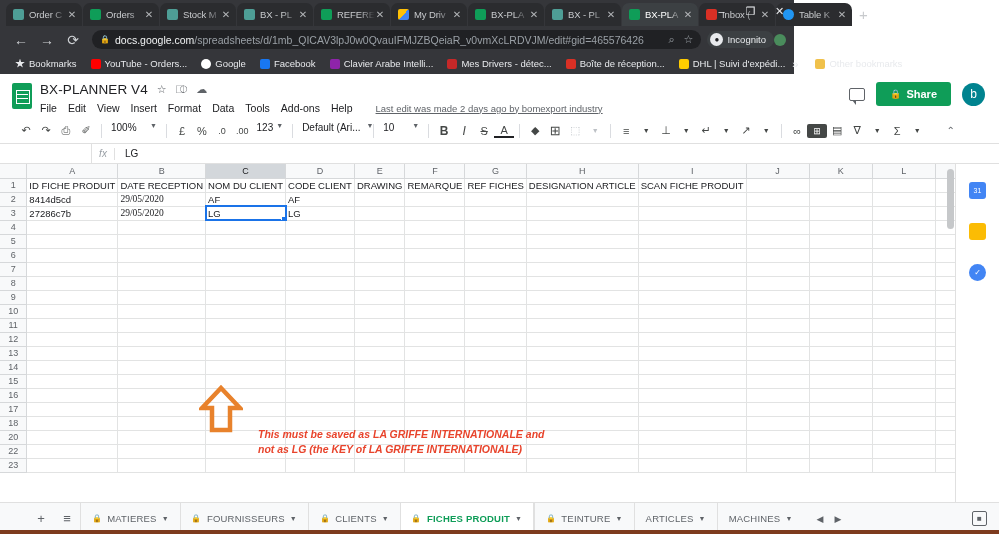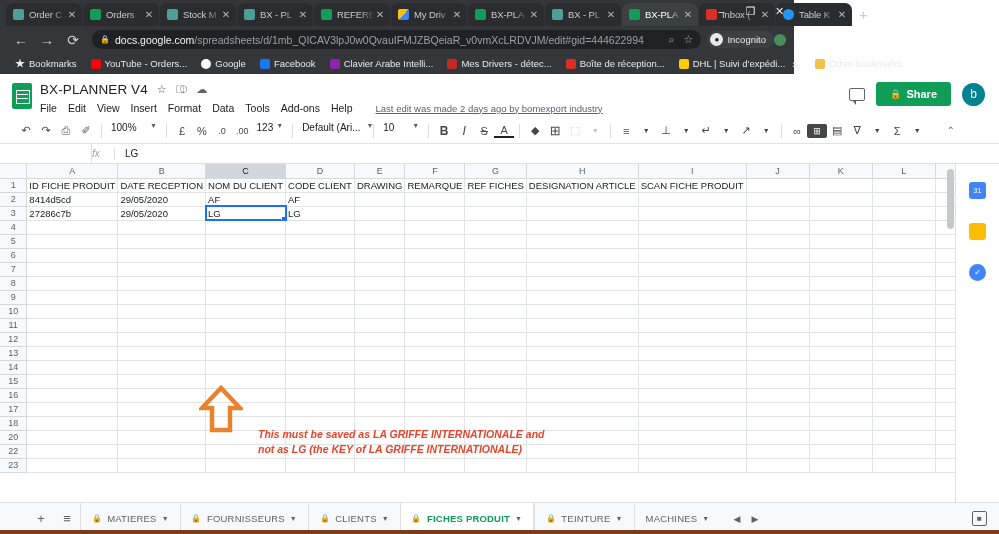--- a/index.html
+++ b/index.html
@@ -132,40 +132,40 @@
   .font-box { width: 70px; justify-content: space-between; }
   .size-box { width: 44px; justify-content: space-between; }
   .tb-collapse { position: absolute; right: 44px; font-size: 10px; color: #5f6368; }
 
   .gs-formulabar {
     height: 20px; display: flex; align-items: center; border-bottom: 1px solid #e0e0e0;
     background: #fff;
   }
   .namebox { width: 92px; height: 20px; border-right: 1px solid #e0e0e0; display: flex;
              align-items: center; padding-left: 8px; font-size: 10px; color: #202124; }
-  .fx { width: 22px; font-size: 10px; color: #9aa0a6; font-style: italic; }
+  .fx { width: 22px; text-align: center; font-size: 10px; color: #9aa0a6; font-style: italic; }
   .fbar-val { font-size: 10px; color: #202124; padding-left: 10px; border-left: 1px solid #e0e0e0;
               height: 12px; line-height: 12px; }
 
   
   .gridwrap { position: relative; width: 999px; height: 348px; overflow: hidden; background:#fff; }
   table.grid { border-collapse: collapse; table-layout: fixed; }
   table.grid th, table.grid td {
     border-right: 1px solid #e2e3e3; border-bottom: 1px solid #e2e3e3;
     font-weight: normal; font-size: 9.5px; color: #202124;
     height: 14px; padding: 0 2px; overflow: hidden; white-space: nowrap;
     text-align: left; vertical-align: middle;
   }
   table.grid th.colhead, table.grid th.rowhead {
     background: #f8f9fa; color: #5f6368; text-align: center; font-size: 9px;
     border-right: 1px solid #d6d8da; border-bottom: 1px solid #d6d8da;
   }
   table.grid th.colhead.sel { background: #d3d7db; color: #202124; }
   table.grid th.corner { background: #f8f9fa; border-right: 1px solid #d6d8da; border-bottom: 1px solid #d6d8da; }
-  td.num { text-align: right; padding-right: 3px; }
+  td.num { text-align: right; padding-right: 3px; font-family: Liberation Serif, serif; }
   td.selcell {
     outline: 2px solid #1a73e8; outline-offset: -1px; position: relative; background: #fff;
   }
   td.selcell::after {
     content: ""; position: absolute; right: -3px; bottom: -3px; width: 5px; height: 5px;
     background: #1a73e8; border: 1px solid #fff;
   }
 
   
   .anno { position: absolute; pointer-events: none; }
@@ -286,21 +286,21 @@
     </div>
   </div>
 
   <div class="navbar">
     <div class="navicon">←</div>
     <div class="navicon">→</div>
     <div class="navicon">⟳</div>
     <div class="omnibox">
       <span class="lock">🔒</span>
       <span class="dom">docs.google.com</span>
-      <span class="rest">/spreadsheets/d/1mb_QICAV3lpJ0w0QvauIFMJZBQeiaR_v0vmXcLRDVJM/edit#gid=444622994</span>
+      <span class="rest">/spreadsheets/d/1mb_QICAV3lpJ0w0QvauIFMJZBQeiaR_v0vmXcLRDVJM/edit#gid=465576426</span>
       <span class="omni-right">
         <span style="font-size:11px;color:#9aa0a6">⌕</span>
         <span style="font-size:11px;color:#9aa0a6">☆</span>
       </span>
     </div>
     <div class="incognito-pill">
       <span class="ghost">●</span>
       <span>Incognito</span>
     </div>
     <div class="profile-dot"></div>
@@ -875,20 +875,24 @@
         <span class="lock" style="color:#0f9d58">🔒</span>
         <span>FICHES PRODUIT</span>
         <span class="car">▼</span>
       </div>
       <div class="sheettab">
         <span class="lock">🔒</span>
         <span>TEINTURE</span>
         <span class="car">▼</span>
       </div>
       <div class="sheettab">
+        <span>ARTICLES</span>
+        <span class="car">▼</span>
+      </div>
+      <div class="sheettab">
         <span>MACHINES</span>
         <span class="car">▼</span>
       </div>
       <div class="sb-arrows">
         <span>◀</span>
         <span>▶</span>
       </div>
       <div class="sb-right">
         <div class="explore-ico">■</div>
       </div>

